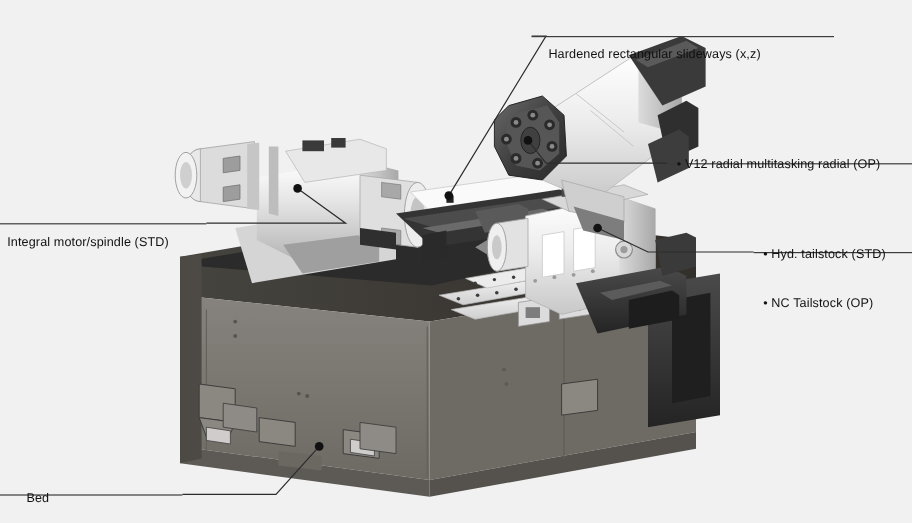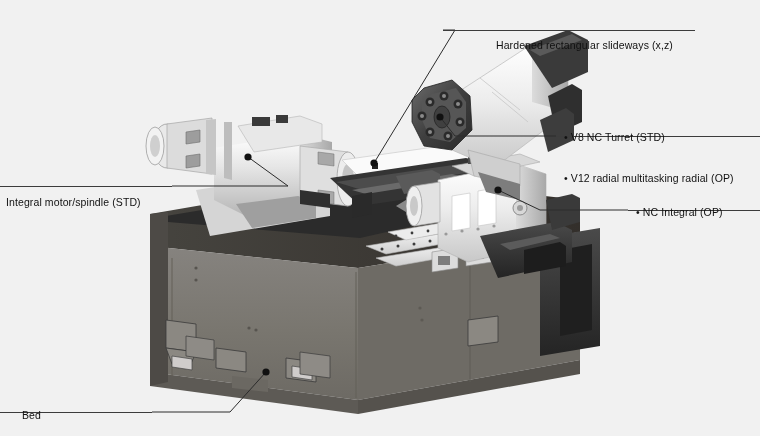--- a/index.html
+++ b/index.html
@@ -325,31 +325,31 @@
       <circle cx="266" cy="372" r="3.6" stroke="none"></circle>
     </g>
   </svg>
 
   <div class="rule" style="left:443px; top:30px; width:252px;"></div>
   <div class="rule" style="left:556px; top:136px; width:204px;"></div>
   <div class="rule" style="left:628px; top:210px; width:132px;"></div>
   <div class="rule" style="left:0px; top:186px; width:172px;"></div>
   <div class="rule" style="left:0px; top:412px; width:152px;"></div>
 
-  <div class="callout" style="left:457px; top:12px;margin-left:39px;">
+  <div class="callout" style="left:457px; top:12px;">
     <span class="line">Hardened rectangular slideways (x,z)</span>
   </div>
 
   <div class="callout" style="left:564px; top:104px;">
-    <span class="line">• V8 NC Turret (STD)</span>
     <span class="line">• V12 radial multitasking radial (OP)</span>
   </div>
 
   <div class="callout" style="left:636px; top:179px;">
-    <span class="line">• NC Integral (OP)</span>
+    <span class="line">• Hyd. tailstock (STD)</span>
+    <span class="line">• NC Tailstock (OP)</span>
   </div>
 
   <div class="callout" style="left:6px; top:169px;">
     <span class="line">Integral motor/spindle (STD)</span>
   </div>
 
   <div class="callout" style="left:22px; top:382px;">
     <span class="line">Bed</span>
     
   </div>

